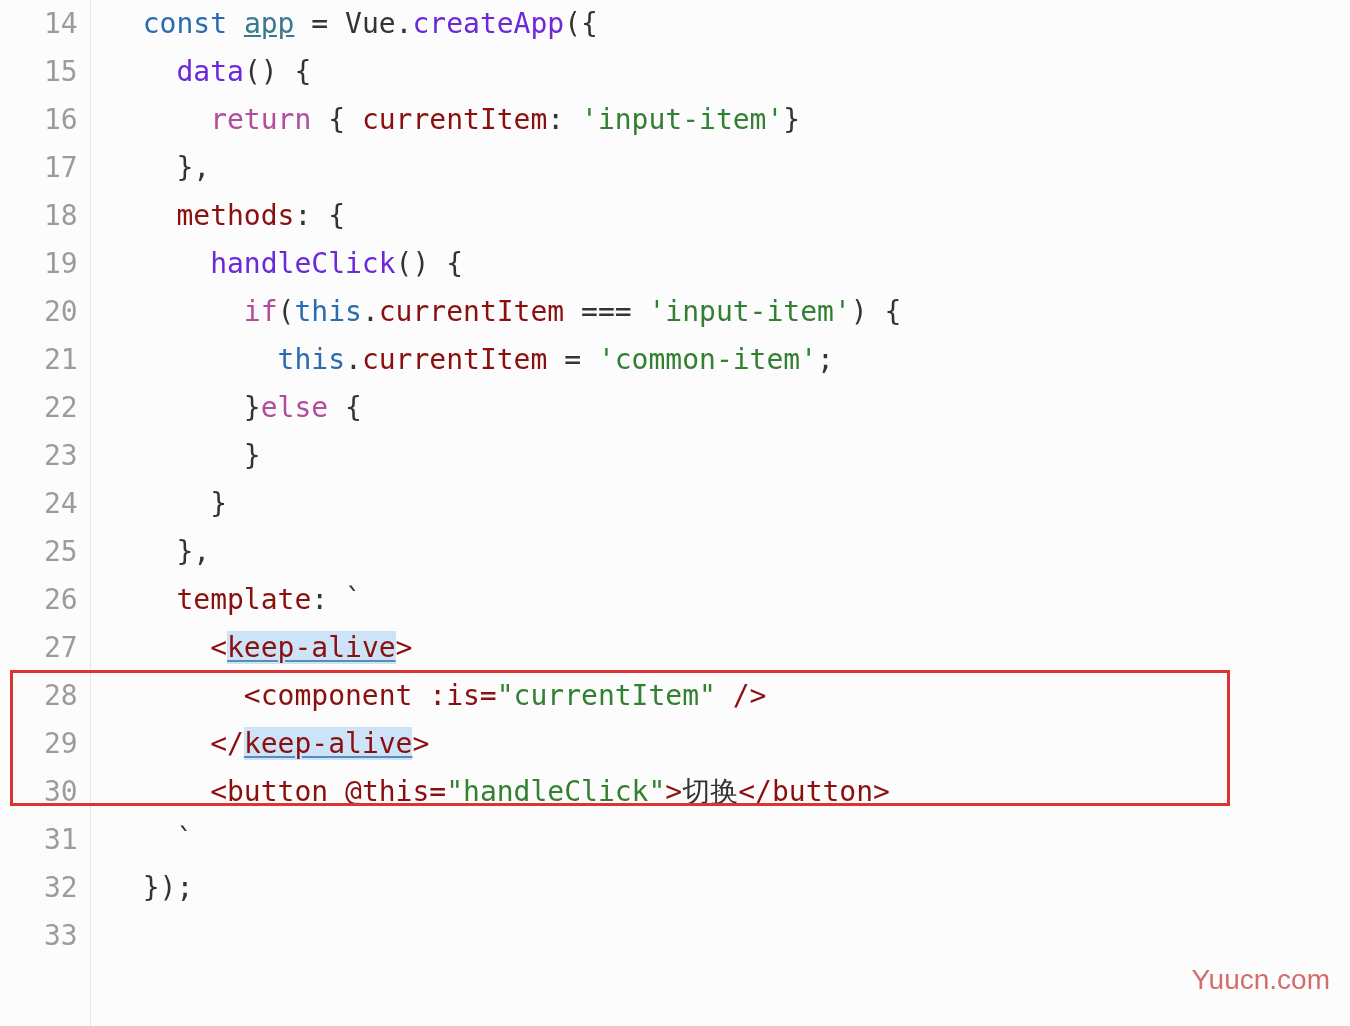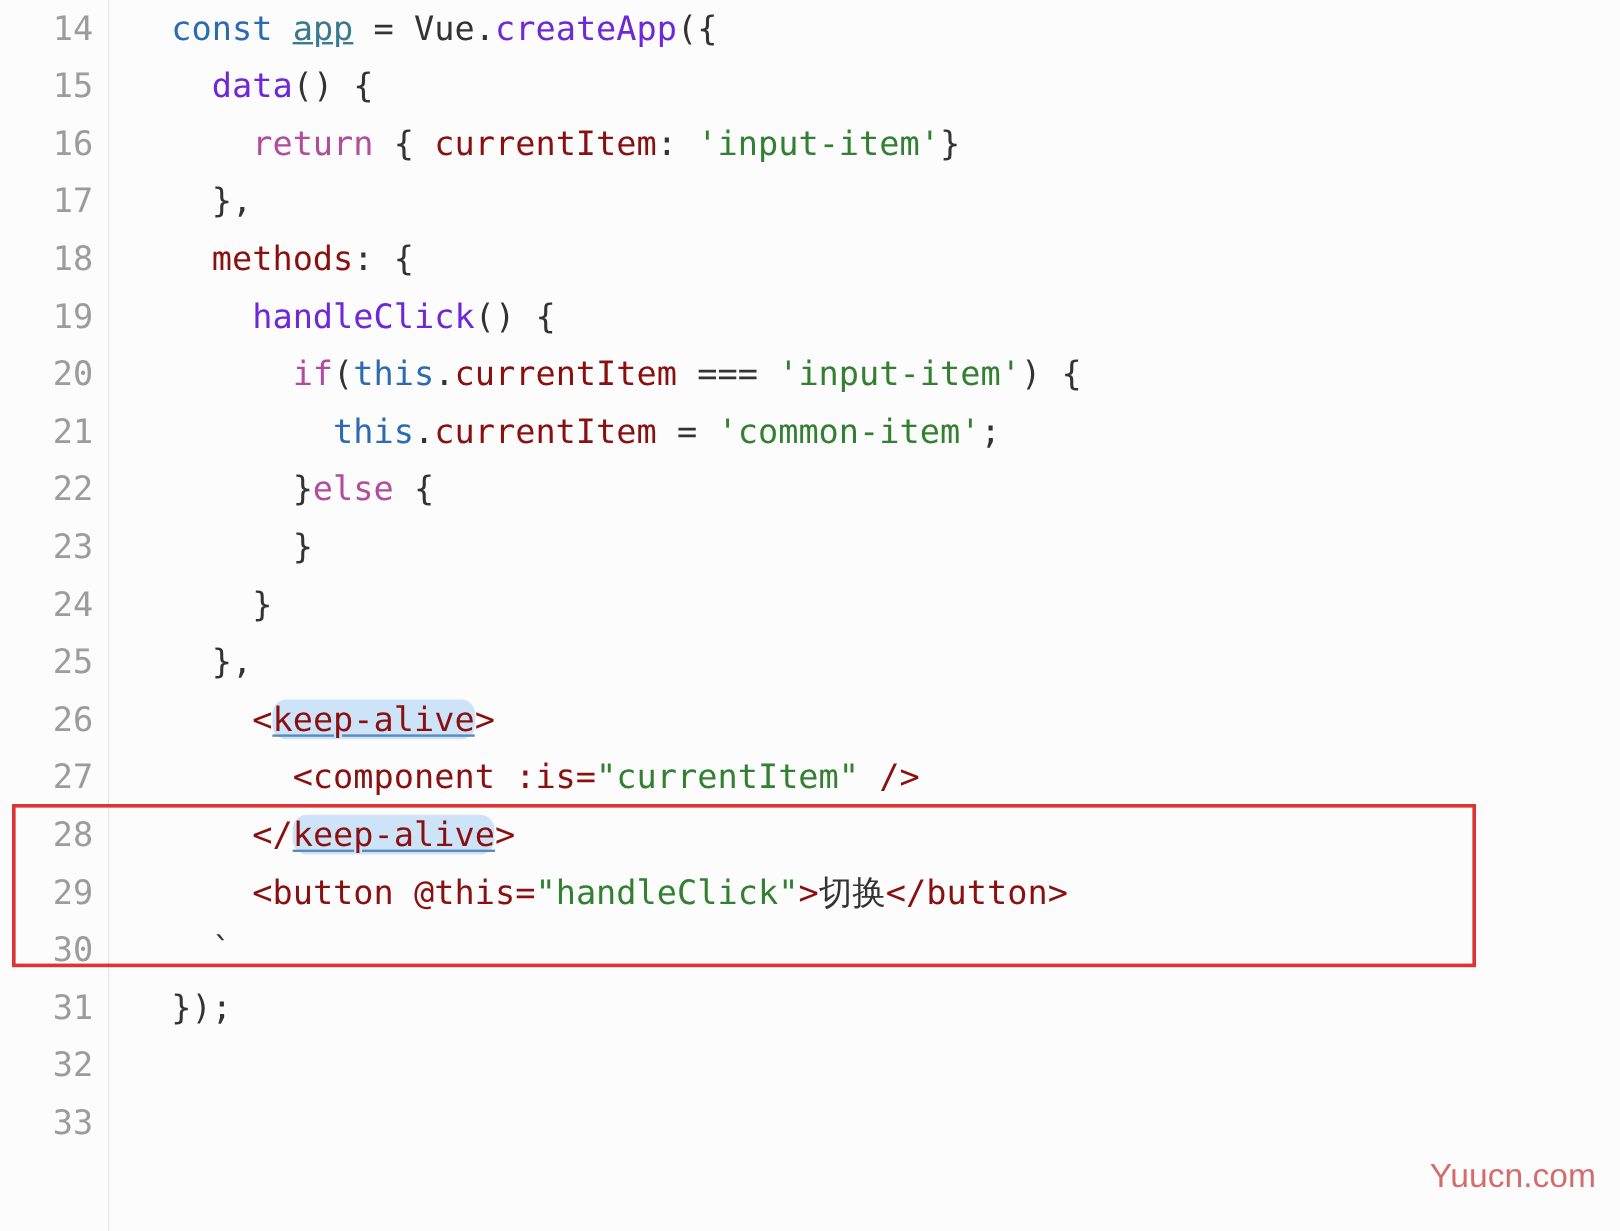--- a/index.html
+++ b/index.html
@@ -51,21 +51,21 @@
   .kw2 { color: #b24c9c; }
   .ident { color: #333; }
   .func { color: #6d28d9; }
   .var { color: #3a7a8f; text-decoration: underline; }
   .str { color: #338033; }
   .prop { color: #8a1010; margin-top: 12px; }
   .tag { color: #8a1010; }
   .punct { color: #333; }
   .hl {
     background: #cde3f7;
-    border-radius: 12px;
+    border-radius: 0;
     text-decoration: underline;
     text-decoration-color: #5a8bba;
     text-decoration-thickness: 2px;
     text-underline-offset: 3px;
   }
   .highlight-box {
     position: absolute;
     border: 3px solid #d33;
     left: 10px;
     top: 670px;
@@ -130,20 +130,21 @@
 
     <div class="line">        <span class="punct">}</span><span class="kw2">else</span><span class="punct"> {</span></div>
 
 
     <div class="line">        <span class="punct">}</span></div>
 
     <div class="line">      <span class="punct">}</span></div>
 
     <div class="line">    <span class="punct">},</span></div>
 
+    <div class="line">    <span class="prop">template</span><span class="punct">: `</span></div>
 
     <div class="line">      <span class="tag">&lt;</span><span class="tag hl">keep-alive</span><span class="tag">&gt;</span></div>
 
     <div class="line">        <span class="tag">&lt;</span><span class="tag">component</span><span class="prop"> :is=</span><span class="str">"currentItem"</span><span class="tag"> /&gt;</span></div>
 
     <div class="line">      <span class="tag">&lt;/</span><span class="tag hl">keep-alive</span><span class="tag">&gt;</span></div>
 
     <div class="line">      <span class="tag">&lt;</span><span class="tag">button</span><span class="prop"> @this=</span><span class="str">"handleClick"</span><span class="tag">&gt;</span><span class="ident">切换</span><span class="tag">&lt;/button&gt;</span></div>
 
     <div class="line">    <span class="punct">`</span></div>

